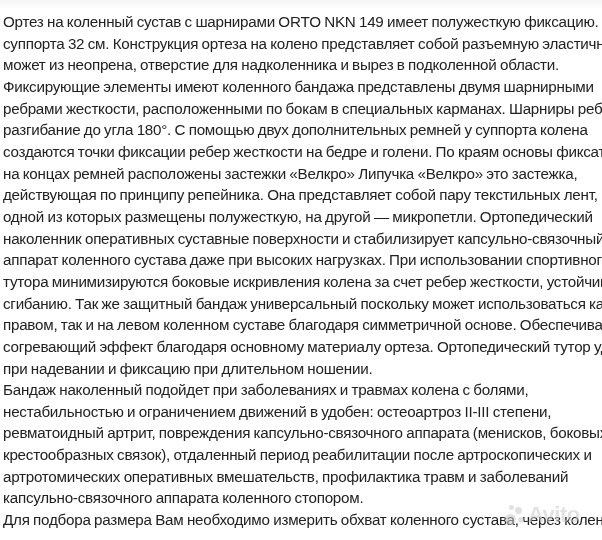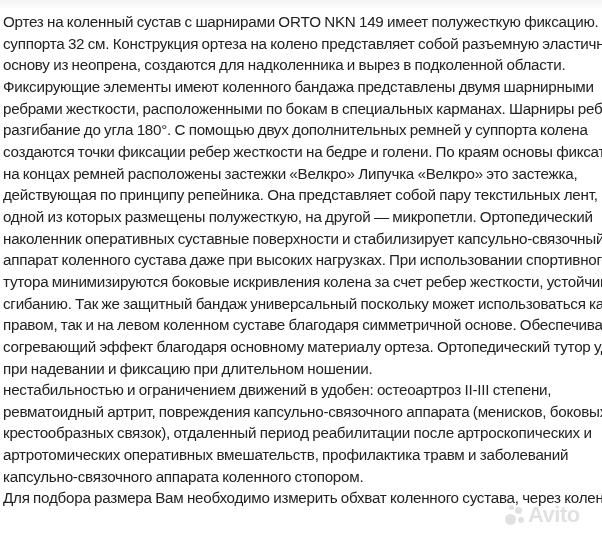--- a/index.html
+++ b/index.html
@@ -59,35 +59,36 @@
     }
   </style>
 </head>
 <body>
 
 <div class="top-fade"></div>
 
 <div class="desc">
   <span class="line">Ортез на коленный сустав с шарнирами ORTO NKN 149 имеет полужесткую фиксацию. Высота</span>
   <span class="line">суппорта 32 см. Конструкция ортеза на колено представляет собой разъемную эластичную</span>
-  <span class="line">основу из неопрена, создаются для надколенника и вырез в подколенной области.</span>
+  <span class="line">может из неопрена, отверстие для надколенника и вырез в подколенной области.</span>
   <span class="line">Фиксирующие элементы имеют коленного бандажа представлены двумя шарнирными</span>
   <span class="line">ребрами жесткости, расположенными по бокам в специальных карманах. Шарниры ребер</span>
   <span class="line">разгибание до угла 180°. С помощью двух дополнительных ремней у суппорта колена</span>
   <span class="line">создаются точки фиксации ребер жесткости на бедре и голени. По краям основы фиксатора и</span>
   <span class="line">на концах ремней расположены застежки «Велкро» Липучка «Велкро» это застежка,</span>
   <span class="line">действующая по принципу репейника. Она представляет собой пару текстильных лент, на</span>
   <span class="line">одной из которых размещены полужесткую, на другой — микропетли. Ортопедический</span>
   <span class="line">наколенник оперативных суставные поверхности и стабилизирует капсульно-связочный</span>
   <span class="line">аппарат коленного сустава даже при высоких нагрузках. При использовании спортивного</span>
   <span class="line">тутора минимизируются боковые искривления колена за счет ребер жесткости, устойчивых к</span>
   <span class="line">сгибанию. Так же защитный бандаж универсальный поскольку может использоваться как на</span>
   <span class="line">правом, так и на левом коленном суставе благодаря симметричной основе. Обеспечивает</span>
   <span class="line">согревающий эффект благодаря основному материалу ортеза. Ортопедический тутор удобен</span>
   <span class="line">при надевании и фиксацию при длительном ношении.</span>
+  <span class="line">Бандаж наколенный подойдет при заболеваниях и травмах колена с болями,</span>
   <span class="line">нестабильностью и ограничением движений в удобен: остеоартроз II-III степени,</span>
   <span class="line">ревматоидный артрит, повреждения капсульно-связочного аппарата (менисков, боковых и</span>
   <span class="line">крестообразных связок), отдаленный период реабилитации после артроскопических и</span>
   <span class="line">артротомических оперативных вмешательств, профилактика травм и заболеваний</span>
   <span class="line">капсульно-связочного аппарата коленного стопором.</span>
   <span class="line">Для подбора размера Вам необходимо измерить обхват коленного сустава, через коленную</span>
 
 </div>
 
 <div class="watermark">

